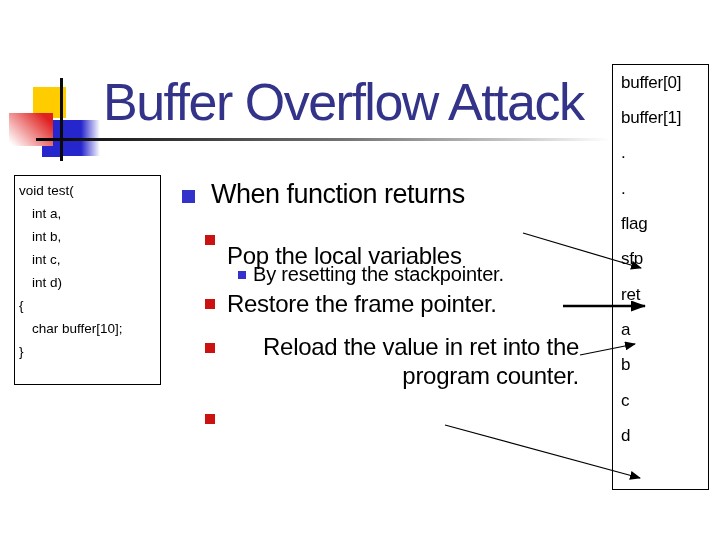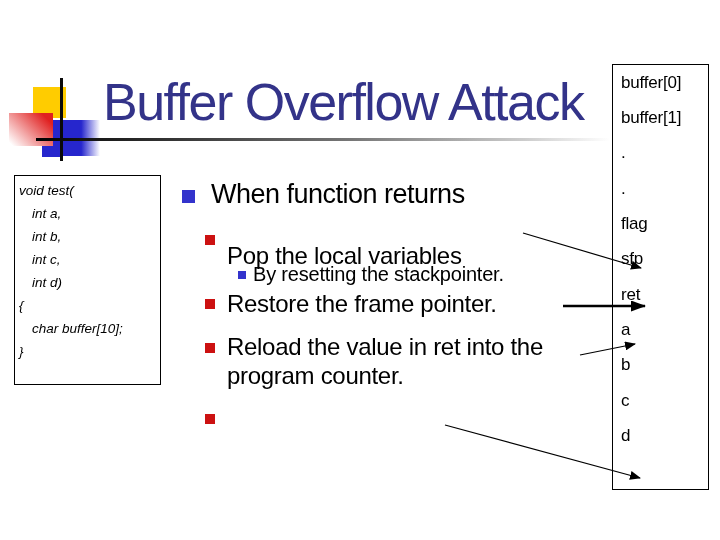--- a/index.html
+++ b/index.html
@@ -17,36 +17,36 @@
   .title-rule  { position:absolute; left:36px; top:138px; width:574px; height:3px;
                  background:linear-gradient(90deg,#000 0%,#222 15%,#777 55%,#ccc 85%,#fff 100%); }
   .logo-vline  { position:absolute; left:60px; top:78px; width:3px; height:83px; background:#0a0a0a; }
 
   
   .slide-title { position:absolute; left:103px; top:79px; font-size:52px; line-height:46px;
                  letter-spacing:-1.5px; color:var(--title-color,#333389); white-space:nowrap; }
 
   
   .code-box { position:absolute; left:14px; top:175px; width:141px; height:205px;
-              border:1px solid #000; padding:3px 0 0 4px; font-size:13.5px; line-height:23px;font-style:italic; }
+              border:1px solid #000; padding:3px 0 0 4px; font-size:13.5px; line-height:23px; }
   .code-line { white-space:pre; }
   .code-line.indent { padding-left:13px; }
 
   
   .sq { position:absolute; }
   .sq-l1 { left:182px; top:190px; width:13px; height:13px; background:var(--bullet-level1,#3333cc); }
   .sq-red { width:10px; height:10px; background:var(--bullet-level2,#cc1111); }
   .sq-pop     { left:205px; top:235px; }
   .sq-restore { left:205px; top:299px; }
   .sq-reload  { left:205px; top:343px; }
   .sq-popargs { left:205px; top:414px; }
   .sq-l3 { left:238px; top:271px; width:8px; height:8px; background:var(--bullet-level3,#3333cc); }
 
   
-  .btext { position:absolute; white-space:nowrap; }
+  .btext { position:absolute; white-space:nowrap;text-align:right; }
   .t-heading { left:211px; top:179px; font-size:27px; letter-spacing:-0.5px; }
   .t-l2 { font-size:24px; letter-spacing:-0.3px; }
   .t-pop     { left:227px; top:242px; }
   .t-by      { left:253px; top:263px; font-size:20px; letter-spacing:-0.2px; }
   .t-restore { left:227px; top:290px; }
   .t-reload  { left:227px; top:333px; width:352px; line-height:28.5px; white-space:normal; }
   .t-popargs { left:227px; top:404px; }
 
   
   .stack-box { position:absolute; left:612px; top:55px; width:95px; height:424px; border:1px solid #000;

